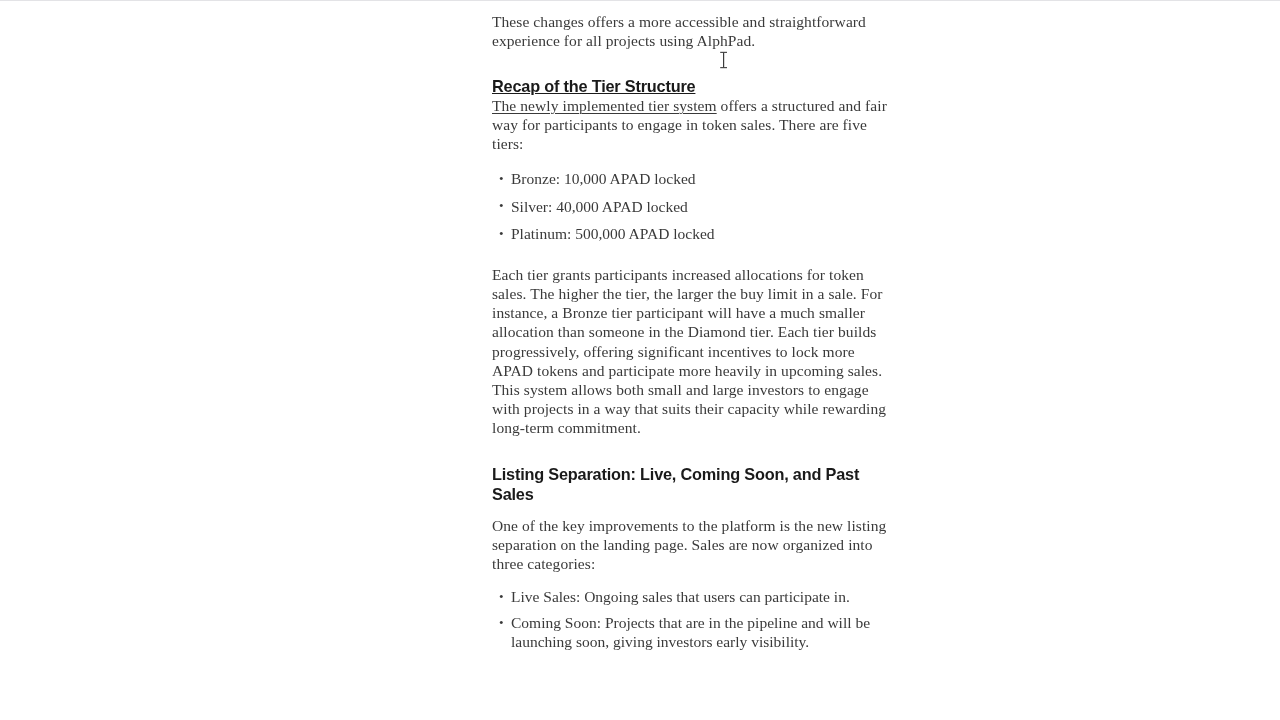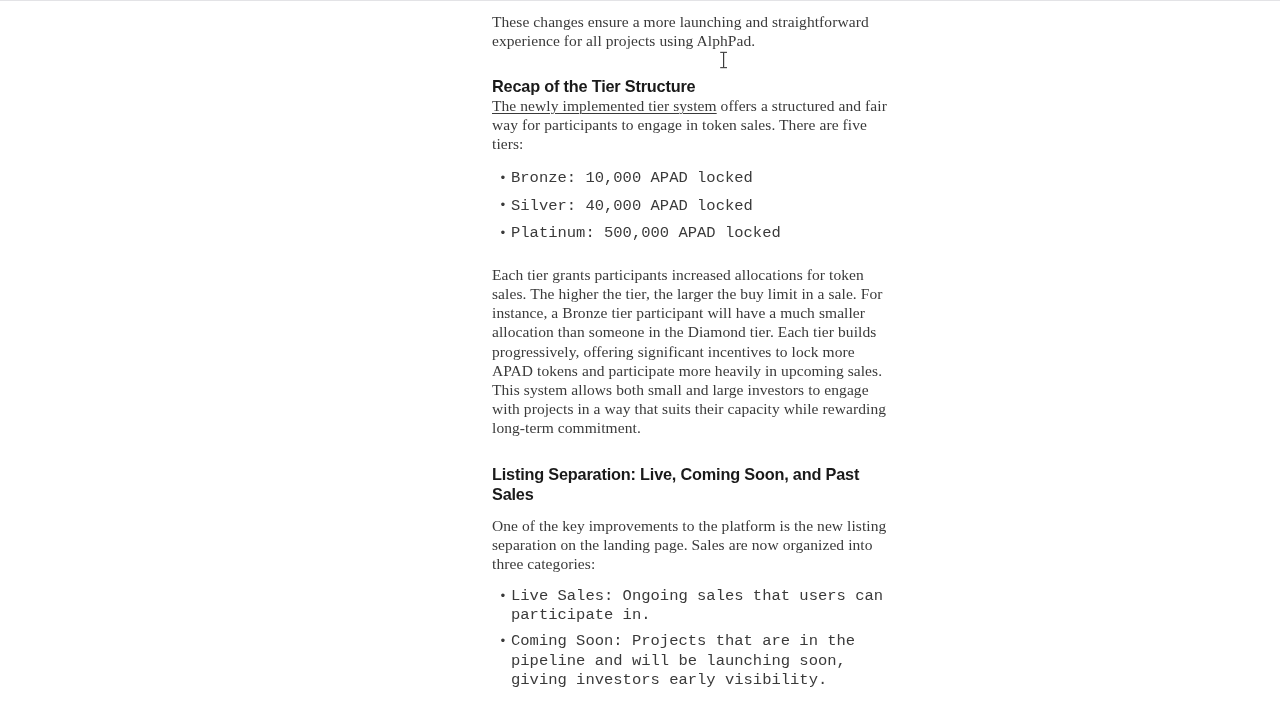--- a/index.html
+++ b/index.html
@@ -50,42 +50,42 @@
 
   h2.section-heading {
     font-family: "Liberation Sans", "DejaVu Sans", sans-serif;
     font-size: 16.3px;
     font-weight: 700;
     color: #1a1a1a;
     margin: 0;
     line-height: 20px;
     letter-spacing: -0.012em;
   }
-  h2.heading-tier { margin-top: 26px; }
+  h2.heading-tier { margin-top: 26px; text-decoration: underline; }
   h2.heading-listing { margin-top: 27px; }
 
   a.inline-link {
     color: #3a3a3a;
     text-decoration: underline;
     text-underline-offset: 1.5px;
     text-decoration-thickness: 1px;
   }
 
   ul.bullet-list {
     list-style: none;
     margin: 0;
     padding: 0;
   }
   ul.tier-list { margin-top: 16px; }
   ul.category-list { margin-top: 14px; }
 
   ul.bullet-list li {
     position: relative;
     padding-left: 19px;
-    font-family: Liberation Mono, monospace;
+    font-family: Liberation Serif, serif;
     font-size: 15.5px;
     line-height: 19.1px;
     color: #3a3a3a;
   }
   ul.tier-list li { margin-bottom: 8.2px; }
   ul.category-list li { margin-bottom: 7px; }
   ul.bullet-list li:last-child { margin-bottom: 0; }
 
   ul.bullet-list li::before {
     content: "\2022";
@@ -106,21 +106,21 @@
     pointer-events: none;
   }
 </style>
 </head>
 <body>
 
 <div id="top-rule"></div>
 
 <div id="article">
 
-  <p class="body-text para-intro">These changes ensure a more launching and straightforward experience for all projects using AlphPad.</p>
+  <p class="body-text para-intro">These changes offers a more accessible and straightforward experience for all projects using AlphPad.</p>
 
   <h2 class="section-heading heading-tier">Recap of the Tier Structure</h2>
 
   <p class="body-text para-tierlead"><a class="inline-link" href="#">The newly implemented tier system</a><span> offers a structured and fair way for participants to engage in token sales. There are five tiers:</span></p>
 
   <ul class="bullet-list tier-list">
     <li>Bronze: 10,000 APAD locked</li>
     <li>Silver: 40,000 APAD locked</li>
     <li>Platinum: 500,000 APAD locked</li>
   </ul>

